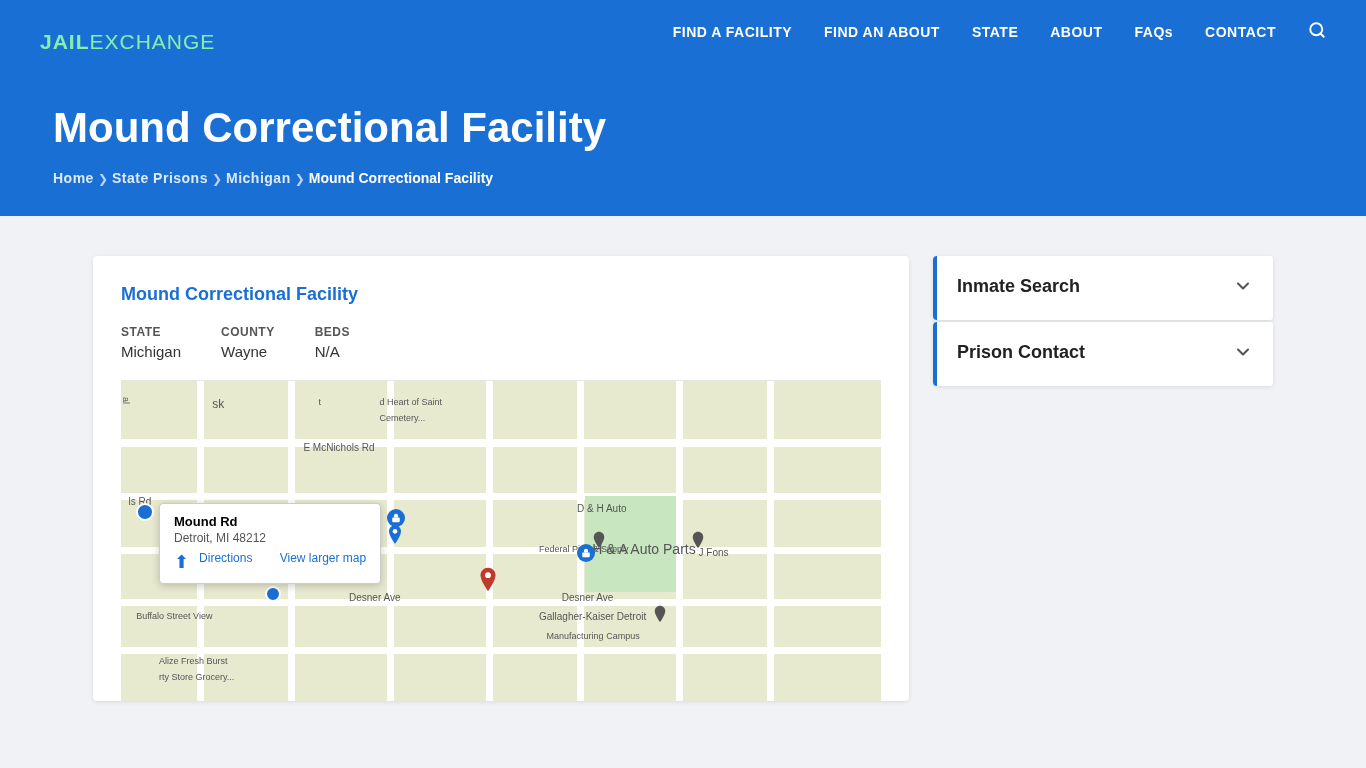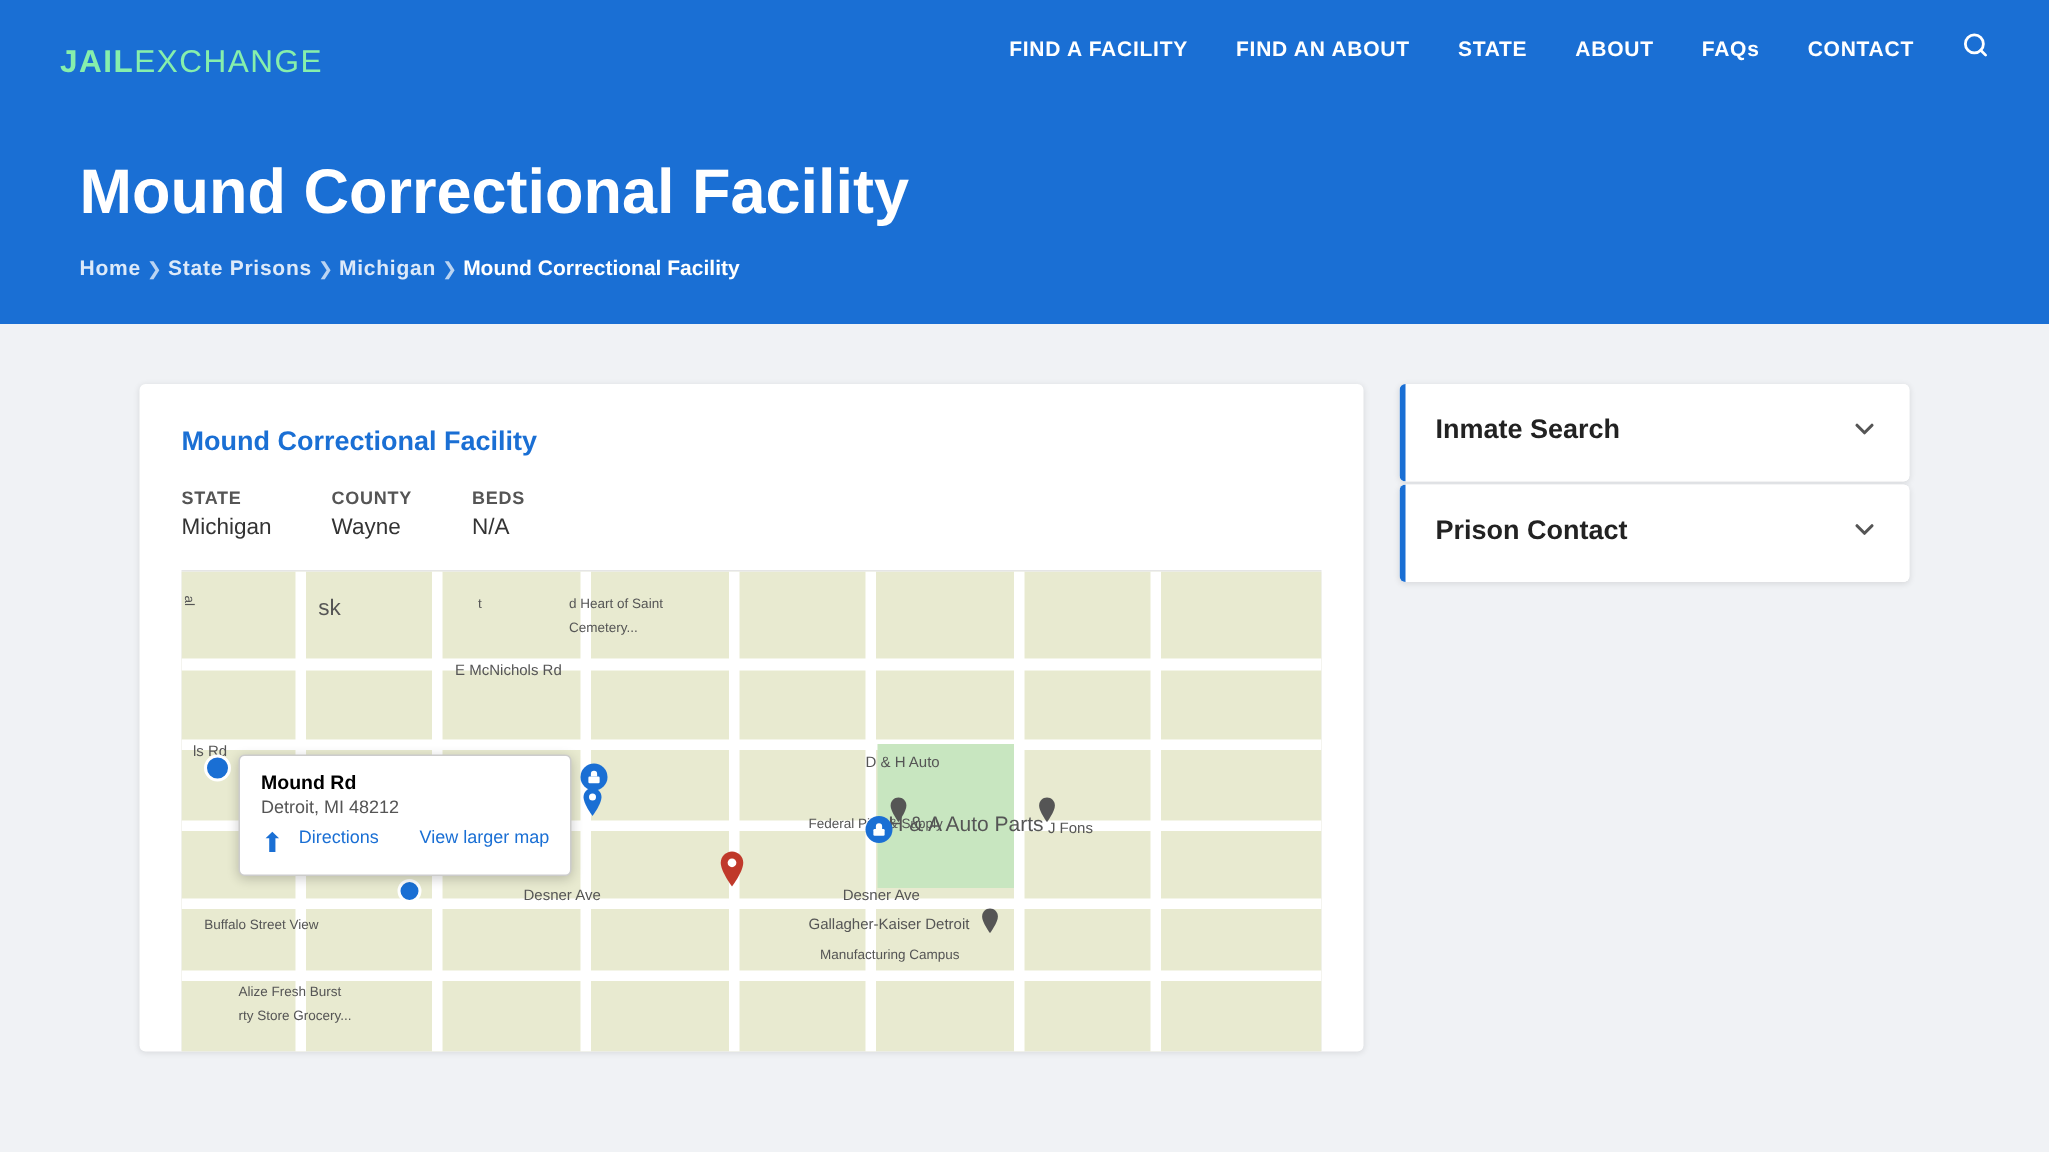--- a/index.html
+++ b/index.html
@@ -309,21 +309,21 @@
           <span class="street-label" style="top:38%; left:60%;">D &amp; H Auto</span>
           <span class="street-label" style="top:51%; left:55%; font-size:9px;">Federal Pipe &amp; Supply</span>
           <span class="street-label" style="top:72%; left:55%; font-size:10px;">Gallagher-Kaiser Detroit</span>
           <span class="street-label" style="top:78%; left:56%; font-size:9px;">Manufacturing Campus</span>
           <span class="street-label" style="top:72%; left:2%; font-size:9px;">Buffalo Street View</span>
           <span class="street-label" style="top:86%; left:5%; font-size:9px;">Alize Fresh Burst</span>
           <span class="street-label" style="top:91%; left:5%; font-size:9px;">rty Store Grocery...</span>
           <span class="street-label" style="top:5%; left:34%; font-size:9px;">d Heart of Saint</span>
           <span class="street-label" style="top:10%; left:34%; font-size:9px;">Cemetery...</span>
           <span class="street-label" style="top:5%; left:0%; font-size:9px; writing-mode:vertical-rl;">al</span>
-          <span class="street-label" style="top:5%; left:12%; font-size:15px;">sk</span>
+          <span class="street-label" style="top:5%; left:12%; font-size:12px;">sk</span>
           <span class="street-label" style="top:5%; left:26%; font-size:9px;">t</span>
         </div>
 
         <div class="map-tooltip" style="left:5%; top:38%;">
           <div class="tt-title">Mound Rd</div>
           <div class="tt-addr">Detroit, MI 48212</div>
           <div class="tt-links">
             <span style="color:#1a6fd4; font-size:18px;">⬆</span>
             <a href="#">Directions</a>
             &nbsp;&nbsp;

